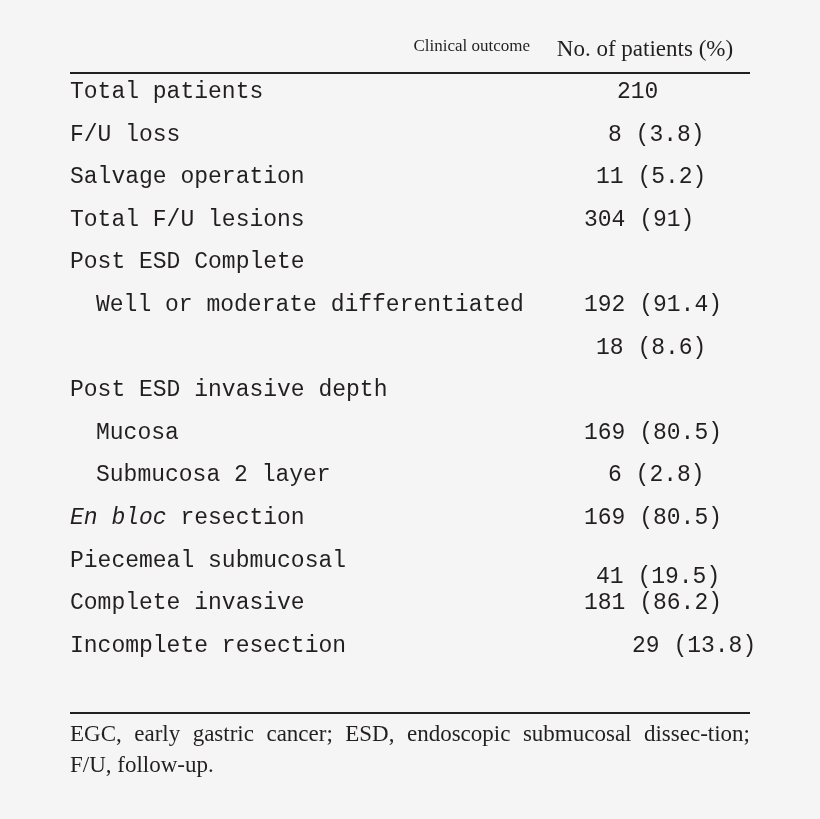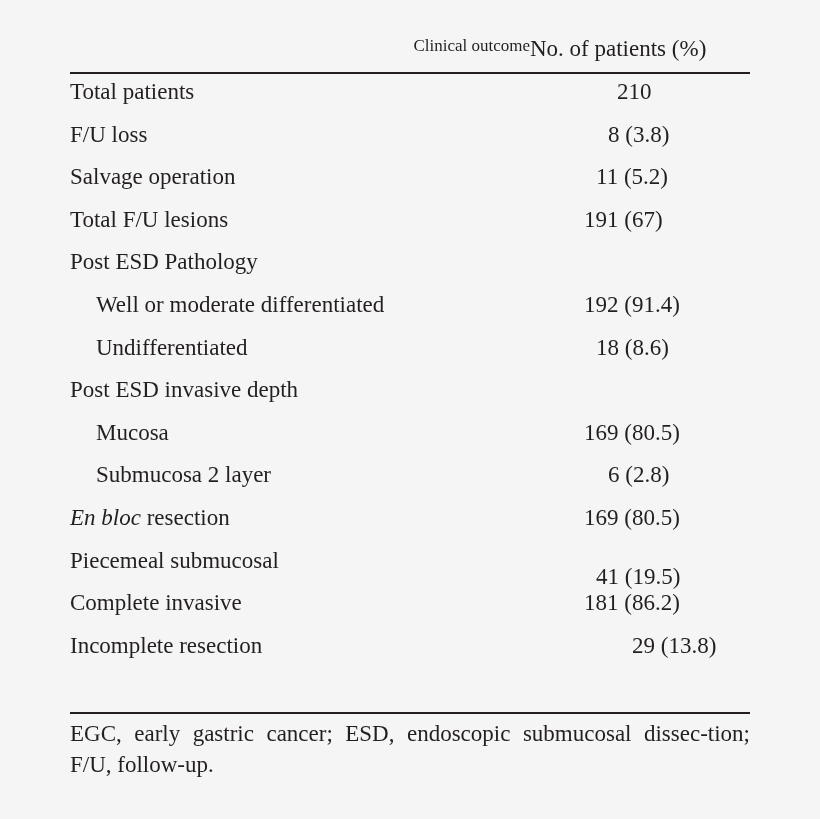--- a/index.html
+++ b/index.html
@@ -3,23 +3,23 @@
 <meta charset="utf-8">
 <style>
   html, body { margin:0; padding:0; }
   body {
     width:820px; height:819px; background:#f5f5f5; position:relative; overflow:hidden;
     font-family:"Liberation Serif","DejaVu Serif",serif; color:#231f20;
   }
   .table { position:absolute; left:70px; top:36px; width:680px; }
   .hdr { position:relative; height:34px; }
   .hdr .c1 { position:absolute; left:0; width:460px; text-align:right; font-size:17px; top:0; }
-  .hdr .c2 { position:absolute; left:460px; width:230px; text-align:left; font-size:23px; top:0; }
+  .hdr .c2 { position:absolute; left:460px; width:230px; text-align:center; font-size:23px; top:0; }
   .rule { position:absolute; left:70px; width:680px; height:2px; background:#231f20; }
-  .rows { position:absolute; left:70px; top:79px; width:680px; }
+  .rows { position:absolute; left:70px; top:79px; width:680px;font-family:Liberation Mono, monospace; }
   .row { position:relative; height:42.6px; font-size:23px; }
   .row .lab { position:absolute; left:0; top:0; white-space:nowrap; }
   .row.sub .lab { left:26px; }
   .row .val { position:absolute; left:500px; width:220px; top:0; white-space:pre; }
   .foot { position:absolute; left:70px; top:718px; width:680px; font-size:23px; line-height:31px; text-align:justify; }
   i { font-style:italic; }
 </style>
 </head>
 <body>
 
@@ -39,32 +39,31 @@
     <div class="row">
       <div class="lab">F/U loss</div>
       <div class="val" style="left: 538px;">8 (3.8)</div>
     </div>
     <div class="row">
       <div class="lab">Salvage operation</div>
       <div class="val" style="left: 526px;">11 (5.2)</div>
     </div>
     <div class="row">
       <div class="lab">Total F/U lesions</div>
-      <div class="val" style="left: 514px;">191 (67)</div>
+      <div class="val" style="left: 514px;">304 (91)</div>
     </div>
     <div class="row">
-      <div class="lab">Post ESD Pathology</div>
+      <div class="lab">Post ESD Complete</div>
       <div class="val" style="left: 430px;"></div>
     </div>
     <div class="row sub">
       <div class="lab">Well or moderate differentiated</div>
       <div class="val" style="left: 514px;">192 (91.4)</div>
     </div>
     <div class="row sub">
-      <div class="lab">Undifferentiated</div>
       <div class="val" style="left: 526px;">18 (8.6)</div>
     </div>
     <div class="row">
       <div class="lab">Post ESD invasive depth</div>
       <div class="val" style="left: 430px;"></div>
     </div>
     <div class="row sub">
       <div class="lab">Mucosa</div>
       <div class="val" style="left: 514px;">169 (80.5)</div>
     </div>

